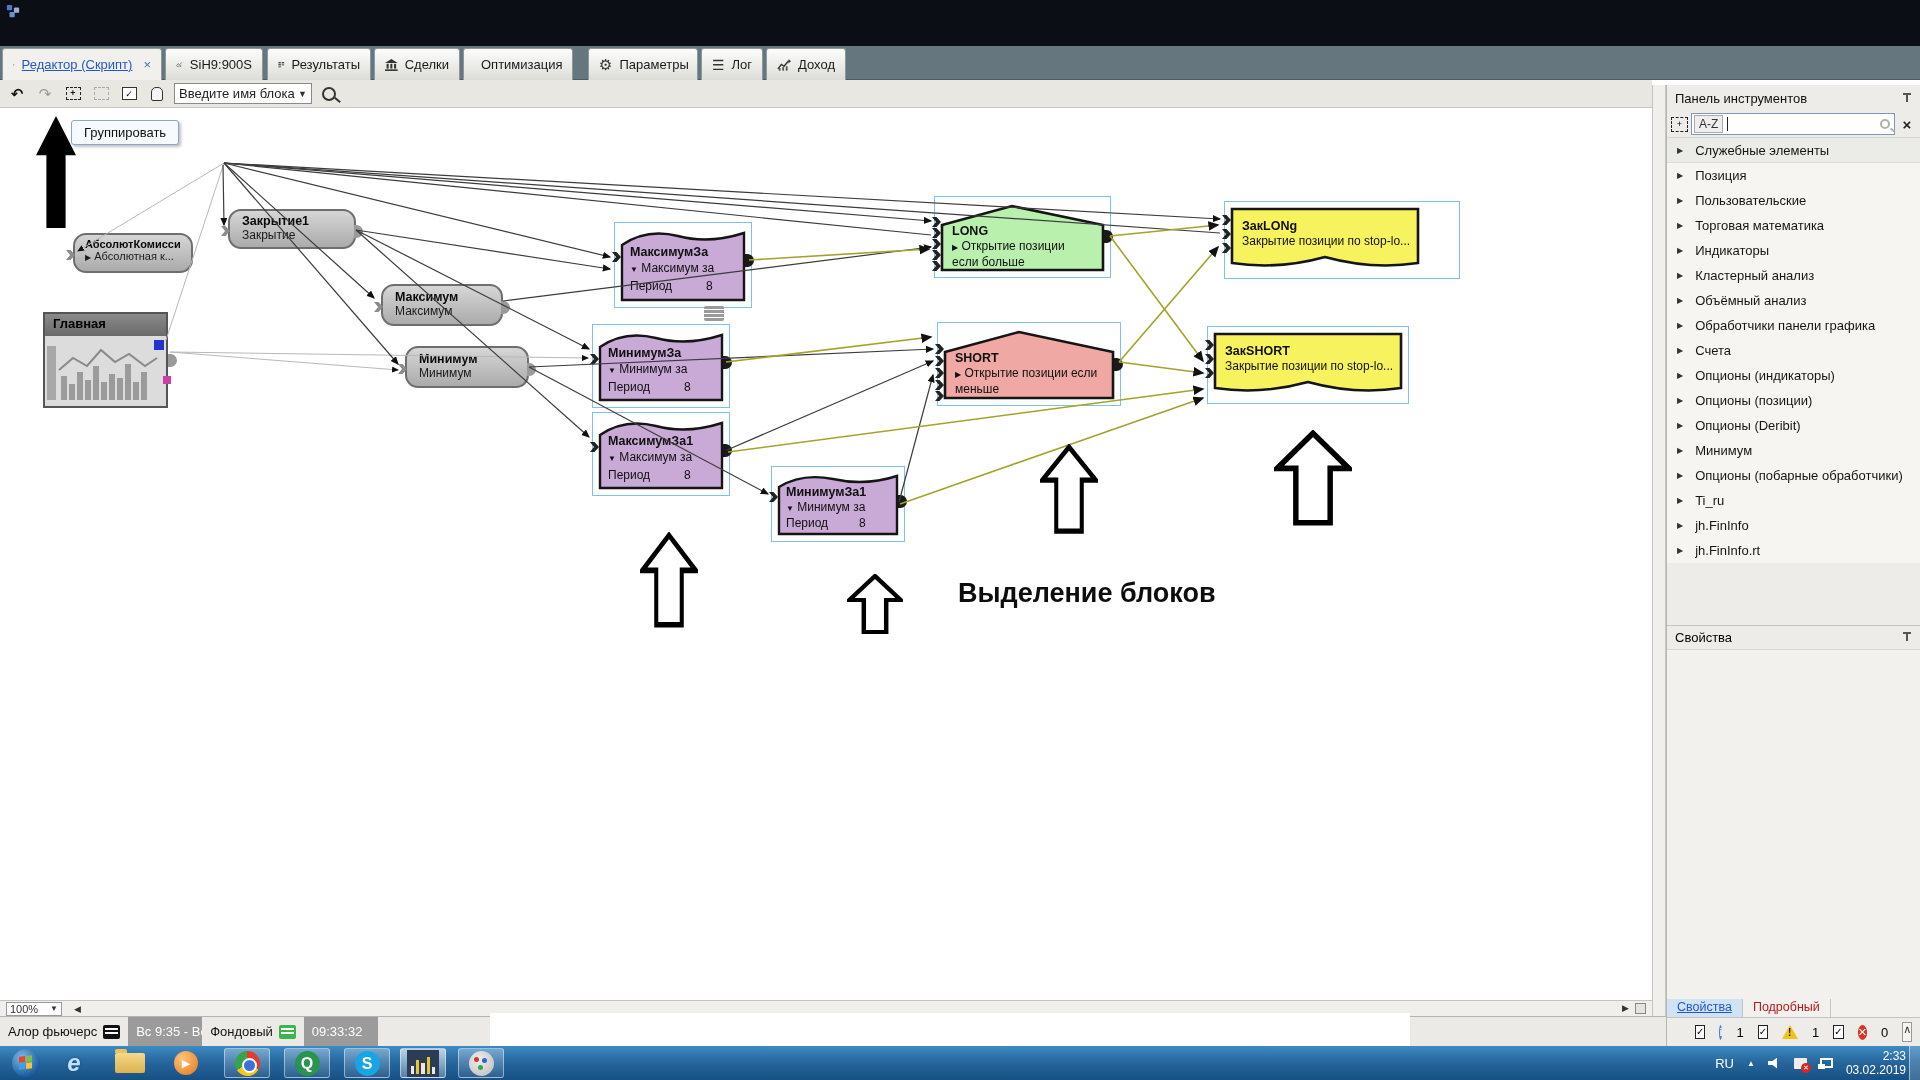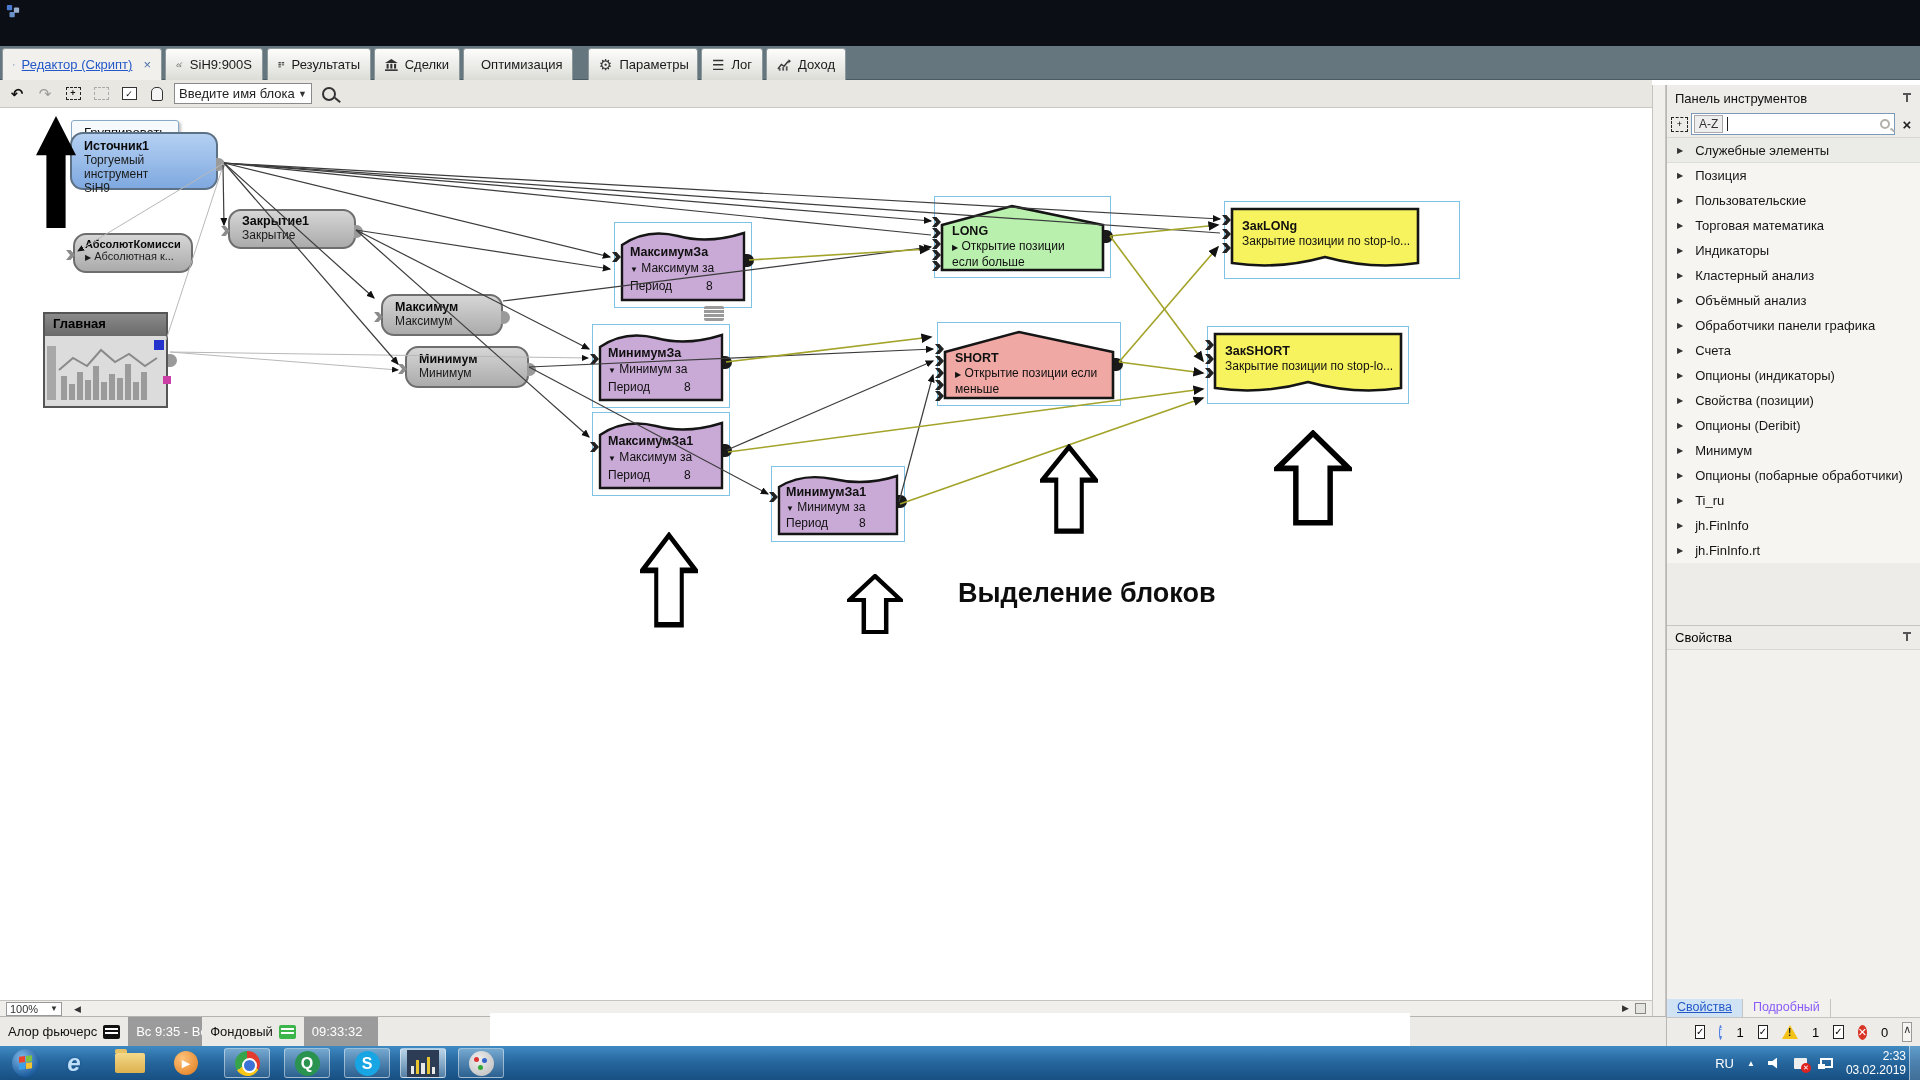--- a/index.html
+++ b/index.html
@@ -100,21 +100,21 @@
   .sr-mag:after { content:""; position:absolute; left:8px; top:8px; width:5px; height:2px; background:#b0b0ac; transform:rotate(40deg); }
   .sr-x { width:18px; font-size:15px; font-weight:bold; color:#222; text-align:center; }
   .cats { background:#f6f5f2; border-top:1px solid #d8d7d3; }
   .cat { height:25px; display:flex; align-items:center; gap:12px; padding:0 10px; font-size:13px; color:#151515; }
   .cat .ar { font-size:8px; color:#333; }
   .cat.first { background:#ebebe7; border-bottom:1px solid #dddcd8; }
   .props-h { position:absolute; left:0; top:540px; width:100%; height:24px; background:#edece8; border-top:1px solid #c5c4c0;
     display:flex; align-items:center; justify-content:space-between; padding:0 8px; font-size:13px; }
   .props-fill { position:absolute; left:0; top:564px; width:100%; height:350px; background:#f2f1ed; border-top:1px solid #d8d7d3; }
   .ptabs { position:absolute; left:0; top:914px; width:100%; height:19px; background:#f2f1ed; border-bottom:1px solid #c5c4c0; display:flex; font-size:12.5px; }
-  .ptab { padding:1px 10px; border-right:1px solid #c5c4c0; color:#8b5cf6; }
+  .ptab { padding:1px 10px; border-right:1px solid #c5c4c0; color:#b91c1c; }
   .ptab.active { background:#cfe3f5; color:#2458c8; text-decoration:underline; }
   .counters { position:absolute; left:0; top:933px; width:100%; height:28px; display:flex; align-items:center; gap:14px; padding:0 0 0 28px; font-size:13px; }
   .cbx { width:14px; height:14px; border:1.5px solid #222; background:#fff; font-size:10px; line-height:12px; text-align:center; }
   .cicon { width:15px; height:15px; border-radius:50%; color:#fff; font-size:11px; font-weight:bold; text-align:center; line-height:15px; }
   .cicon.info { background:#4f7fe0; }
   .cicon.err { background:#d93526; }
   .cwarn { width:0; height:0; border-left:8px solid transparent; border-right:8px solid transparent; border-bottom:14px solid #f2c218; position:relative; }
   .cwarn:after { content:"!"; position:absolute; left:-2px; top:2px; font-size:10px; font-weight:bold; color:#222; }
   .ccol { width:22px; height:20px; border:1px solid #999; background:#f6f5f1; text-align:center; font-size:11px; color:#333; margin-left:auto; margin-right:8px; }
 
@@ -301,26 +301,20 @@
         <line x1="726" y1="254" x2="931" y2="229" marker-end="url(#arr)"></line>
         <line x1="1110" y1="128" x2="1218" y2="117" marker-end="url(#arr)"></line>
         <line x1="1110" y1="128" x2="1203" y2="253" marker-end="url(#arr)"></line>
         <line x1="1119" y1="254" x2="1218" y2="139" marker-end="url(#arr)"></line>
         <line x1="1119" y1="254" x2="1203" y2="265" marker-end="url(#arr)"></line>
         <line x1="728" y1="344" x2="1203" y2="281" marker-end="url(#arr)"></line>
         <line x1="900" y1="396" x2="1203" y2="290" marker-end="url(#arr)"></line>
       </g>
     </svg>
 
-    <div class="rb blue" style="left:70px;top:24px;width:148px;height:58px">
-      <div class="t">Источник1</div>
-      <div class="s">Торгуемый инструмент</div>
-      <div class="s">SiH9</div>
-      <div class="portout" style="right:-9px;top:24px"></div>
-    </div>
 
     <div class="rb" style="left:73px;top:125px;width:120px;height:40px;padding:3px 10px">
       <div class="t" style="font-size:11px">АбсолютКомисси</div>
       <div class="s" style="font-size:11px"><span style="font-size:8px">▶</span> <span>Абсолютная к...</span></div>
       <div class="portin" style="left:-9px;top:15px"></div>
     </div>
 
     <div class="rb" style="left:228px;top:101px;width:128px;height:40px;padding:3px 12px">
       <div class="t">Закрытие1</div>
       <div class="s">Закрытие</div>
@@ -346,21 +340,21 @@
             <rect x="88" y="46" width="6" height="18"></rect>
           <rect x="96" y="36" width="6" height="28"></rect>
         </g>
         <polyline points="14,34 28,22 42,30 56,14 70,26 84,18 100,30 112,22" fill="none" stroke="#8a8a8a" stroke-width="2"></polyline>
       </svg>
       <div class="sqblue" style="right:2px;top:26px"></div>
       <div class="sqpink" style="right:-5px;top:62px"></div>
       <div class="portout" style="right:-11px;top:40px"></div>
     </div>
 
-    <div class="rb" style="left:381px;top:186px;width:122px;height:42px;padding:4px 12px">
+    <div class="rb" style="left:381px;top:176px;width:122px;height:42px;padding:4px 12px">
       <div class="t">Максимум</div>
       <div class="s">Максимум</div>
       <div class="portin" style="left:-9px;top:16px"></div>
       <div class="portout" style="right:-9px;top:15px"></div>
     </div>
 
     <div class="rb" style="left:405px;top:238px;width:124px;height:42px;padding:4px 12px">
       <div class="t">Минимум</div>
       <div class="s">Минимум</div>
       <div class="portin" style="left:-9px;top:16px"></div>
@@ -578,21 +572,21 @@
       <div class="cat">
           <span class="ar">▶</span>
           <span>Счета</span>
         </div>
       <div class="cat">
           <span class="ar">▶</span>
           <span>Опционы (индикаторы)</span>
         </div>
       <div class="cat">
           <span class="ar">▶</span>
-          <span>Свойства (позиции)</span>
+          <span>Опционы (позиции)</span>
         </div>
       <div class="cat">
           <span class="ar">▶</span>
           <span>Опционы (Deribit)</span>
         </div>
       <div class="cat">
           <span class="ar">▶</span>
           <span>Минимум</span>
         </div>
       <div class="cat">

